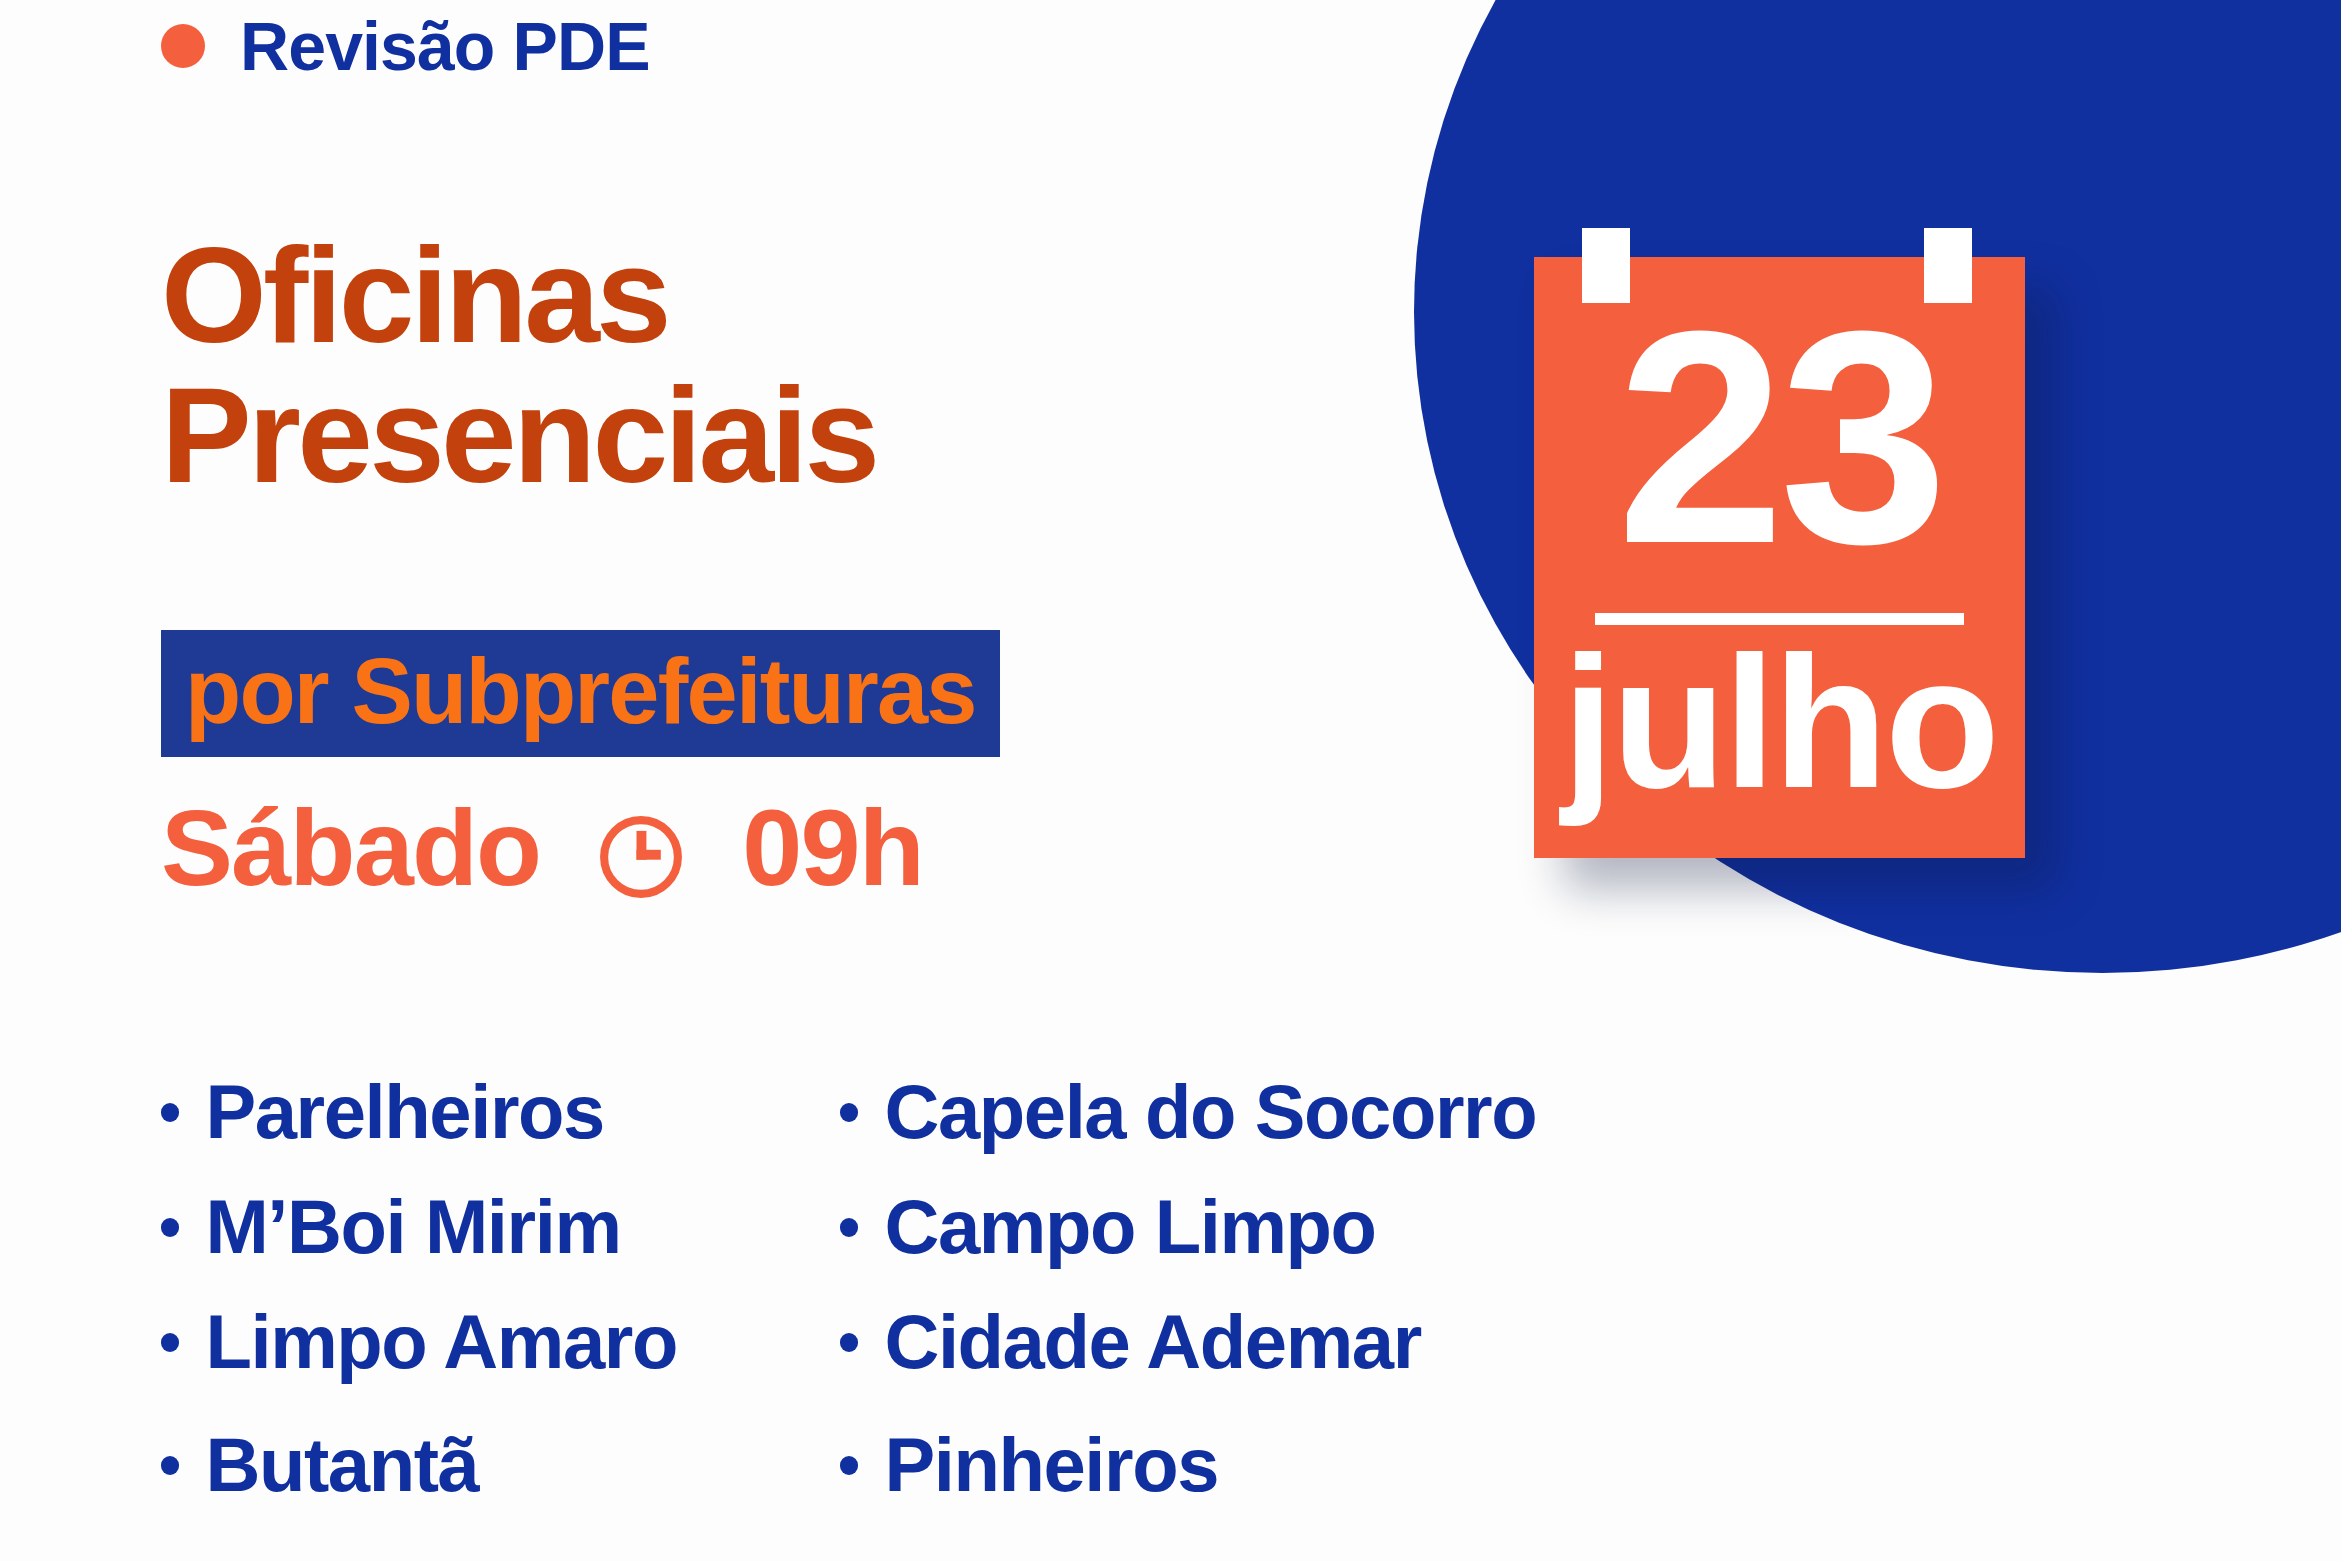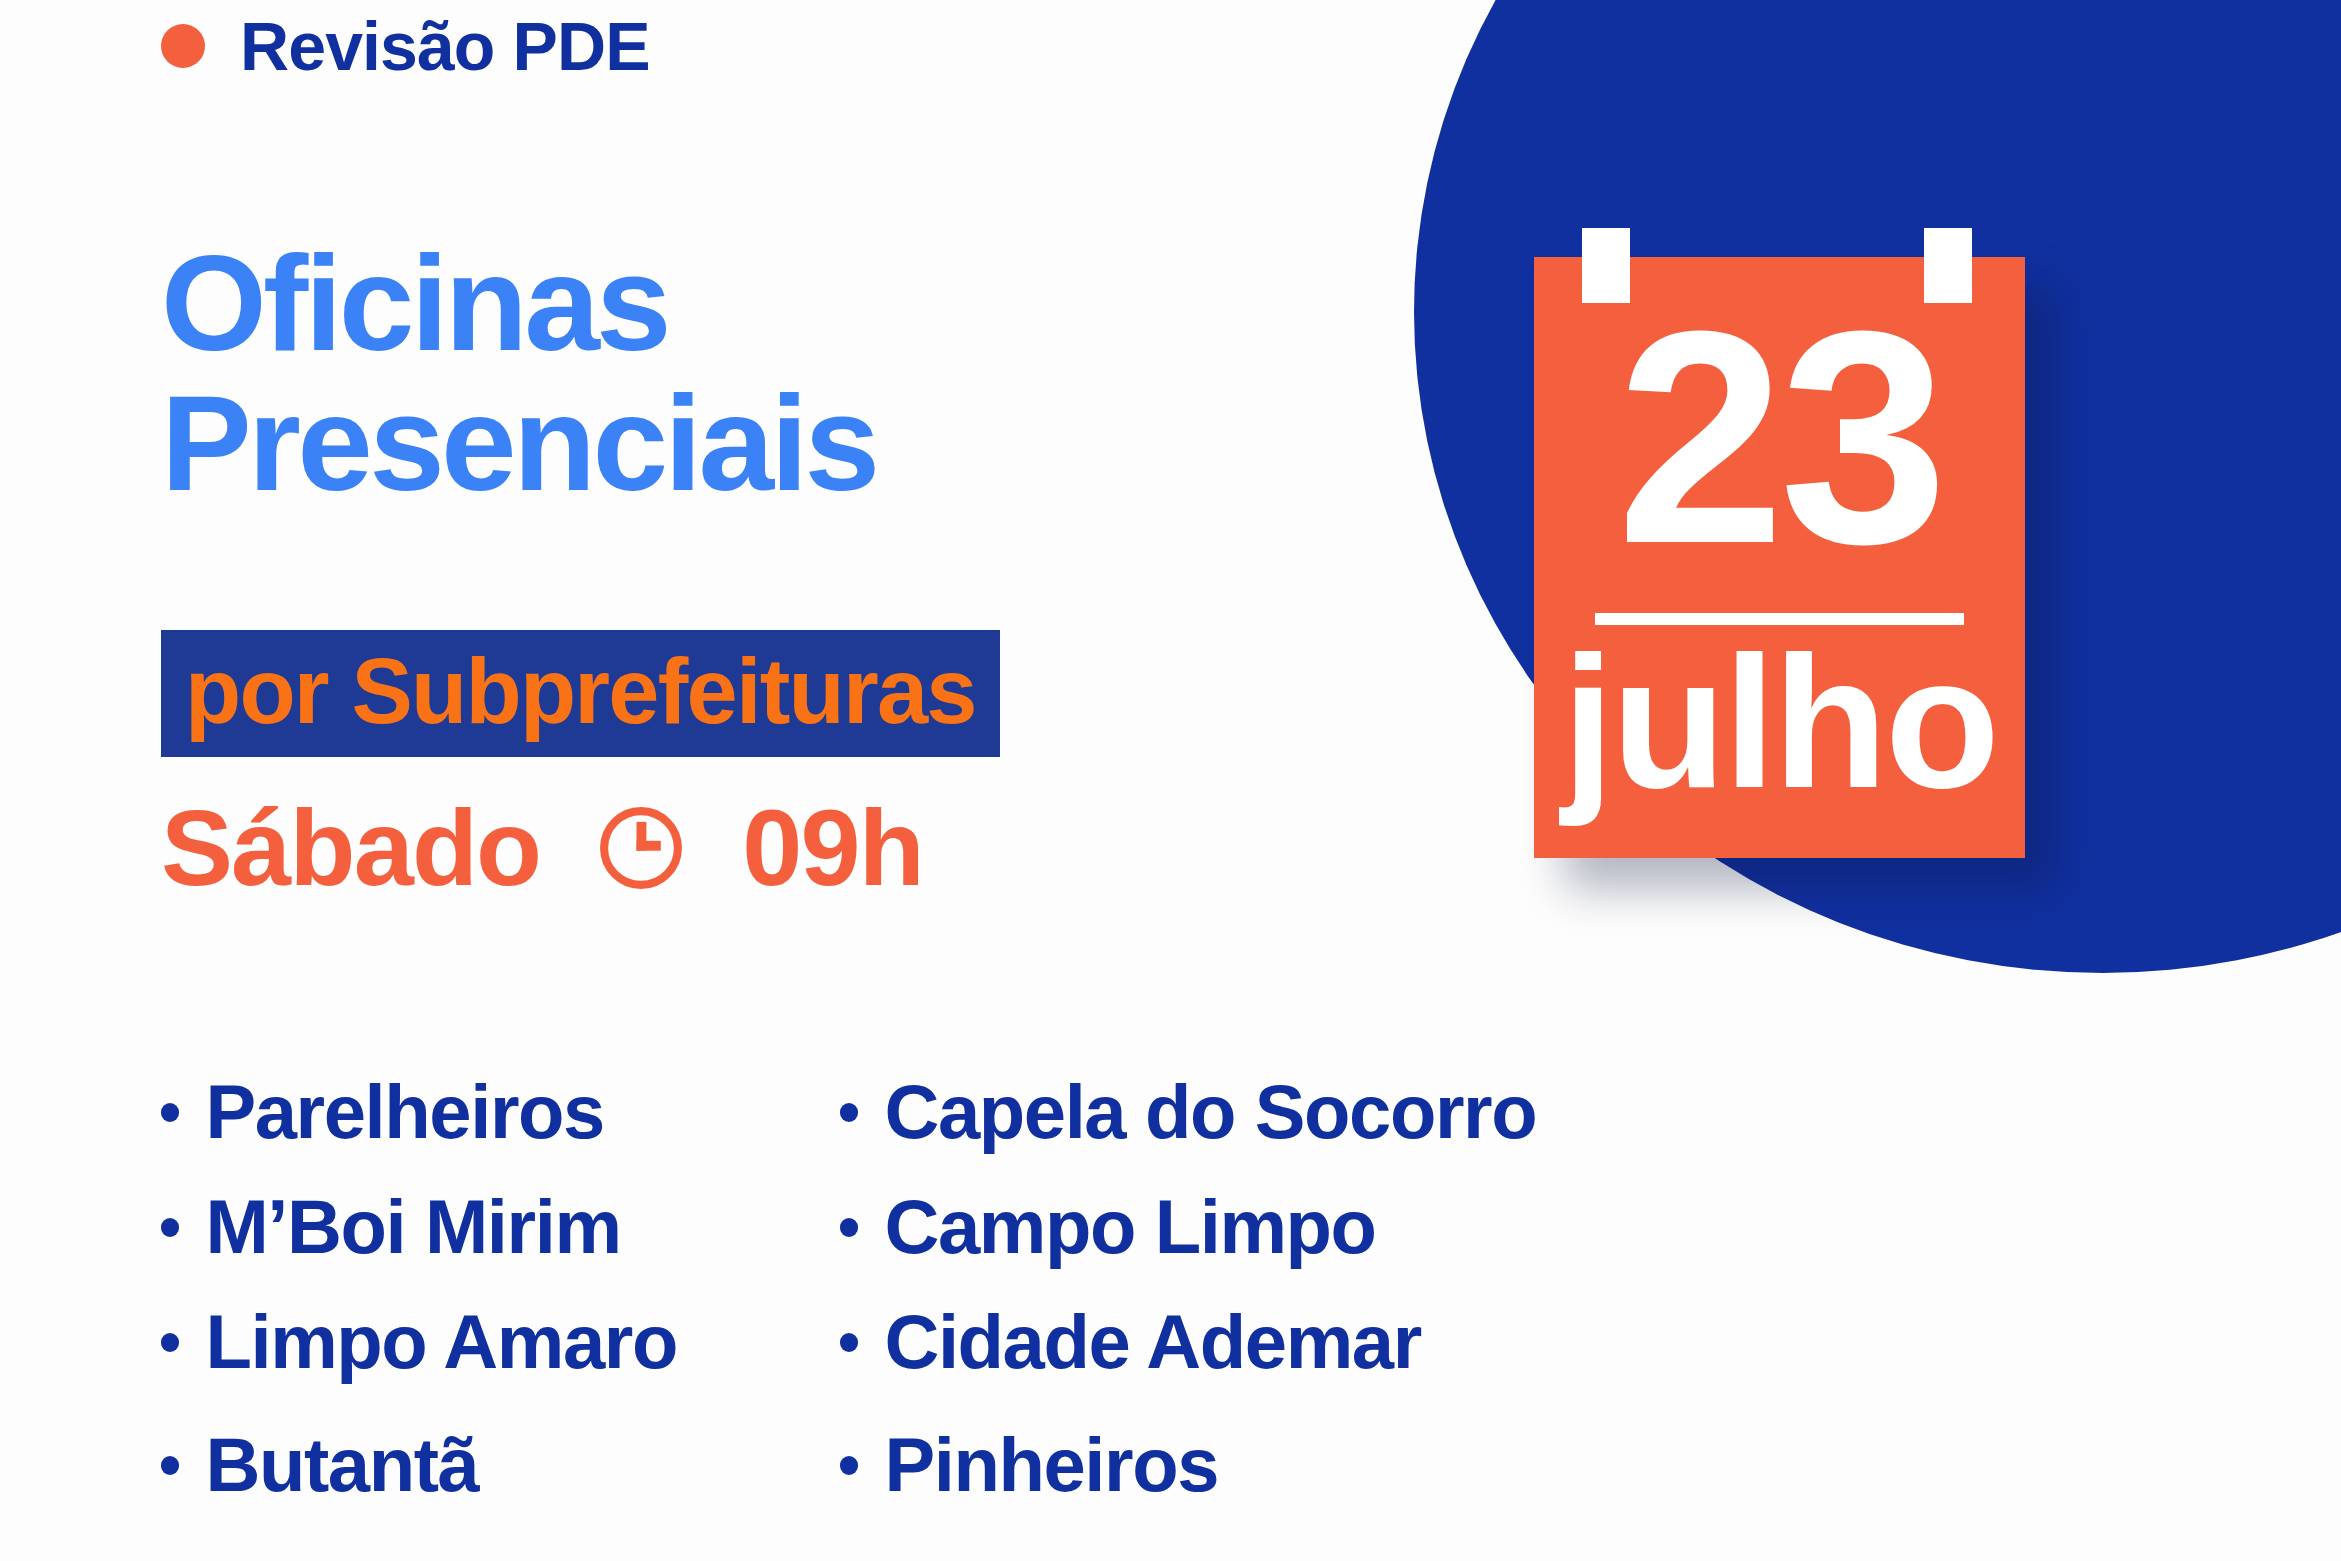--- a/index.html
+++ b/index.html
@@ -118,23 +118,23 @@
     color:#1130A0;
     font-size:68px;
     font-weight:bold;
     letter-spacing:-0.9px;
     white-space:nowrap;
   }
 
   
   .title {
     position:absolute;
-    top:233px;
-    left:0;
-    color:#3b82f6;
+    top:225px;
+    left:0;
+    color:#c2410c;
     font-size:136px;
     font-weight:bold;
     line-height:1.03;
     letter-spacing:-3.7px;
   }
   .title-line { display:block; white-space:nowrap; }
 
   
   .subtitle-bar {
     position:absolute;
@@ -152,21 +152,21 @@
     letter-spacing:-1.8px;
     white-space:nowrap;
   }
 
   
   .timerow {
     position:absolute;
     top:794px;
     left:0;
     display:flex;
-    align-items:center;
+    align-items:flex-end;
     gap:56px;
     color:#F4603E;
   }
   .timerow-text {
     font-size:108px;
     font-weight:bold;
     letter-spacing:-1.8px;
     line-height:1;
     white-space:nowrap;
   }

